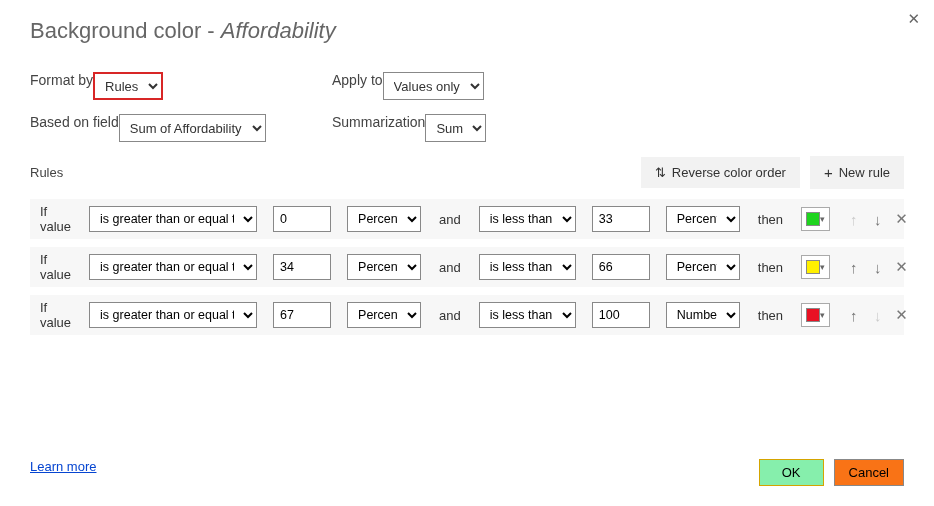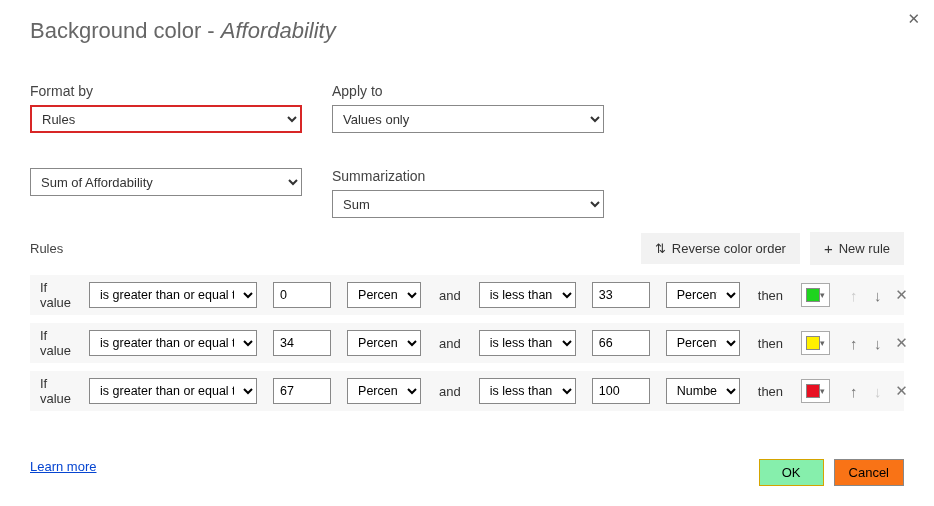--- a/index.html
+++ b/index.html
@@ -25,29 +25,29 @@
     top: 10px;
     right: 14px;
     font-size: 15px;
     color: #666;
     cursor: pointer;
   }
   .title {
     font-size: 22px;
     font-weight: 300;
     color: #666;
-    margin-bottom: 18px;
+    margin-bottom: 28px;
   }
   .title .italic { font-style: italic; }
   .row {
     display: flex;
     gap: 30px;
     margin-bottom: 14px;
   }
-  .col { display: flex; flex-direction: column; margin-top: 21px; }
+  .col { display: flex; flex-direction: row; }
   .col.w1 { width: 272px; }
   .col.w2 { width: 272px; }
   .lbl {
     font-size: 14px;
     color: #444;
     margin-bottom: 6px;
   }
   select.drop {
     height: 28px;
     border: 1px solid #888;
@@ -188,20 +188,21 @@
     <div class="col w2">
       <div class="lbl">Apply to</div>
       <select class="drop">
         <option>Values only</option>
       </select>
     </div>
   </div>
 
   <div class="row">
     <div class="col w1">
+      <div class="lbl">Based on field</div>
       <select class="drop">
         <option>Sum of Affordability</option>
       </select>
     </div>
     <div class="col w2">
       <div class="lbl">Summarization</div>
       <select class="drop">
         <option>Sum</option>
       </select>
     </div>

